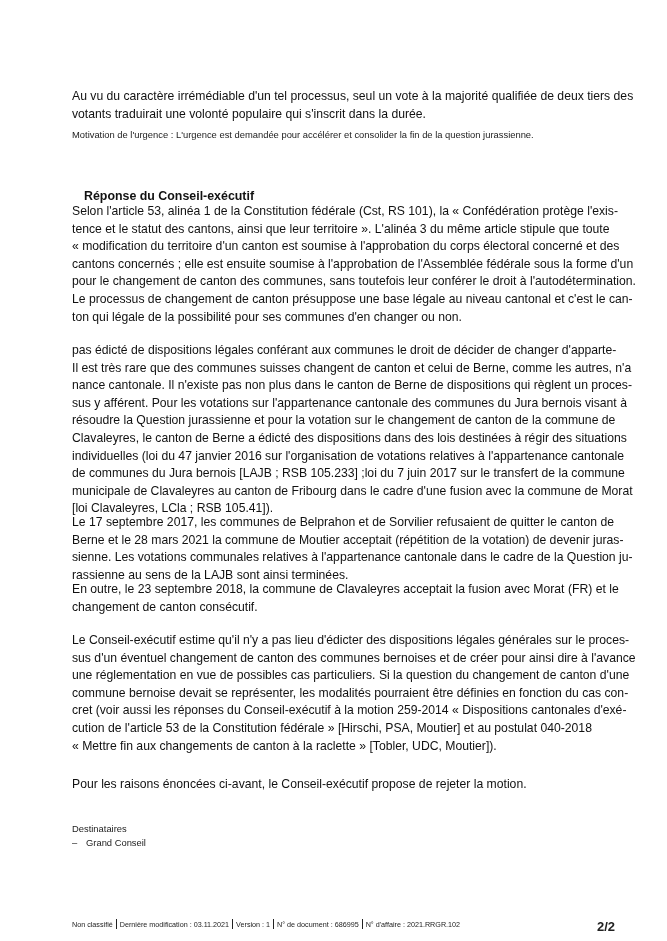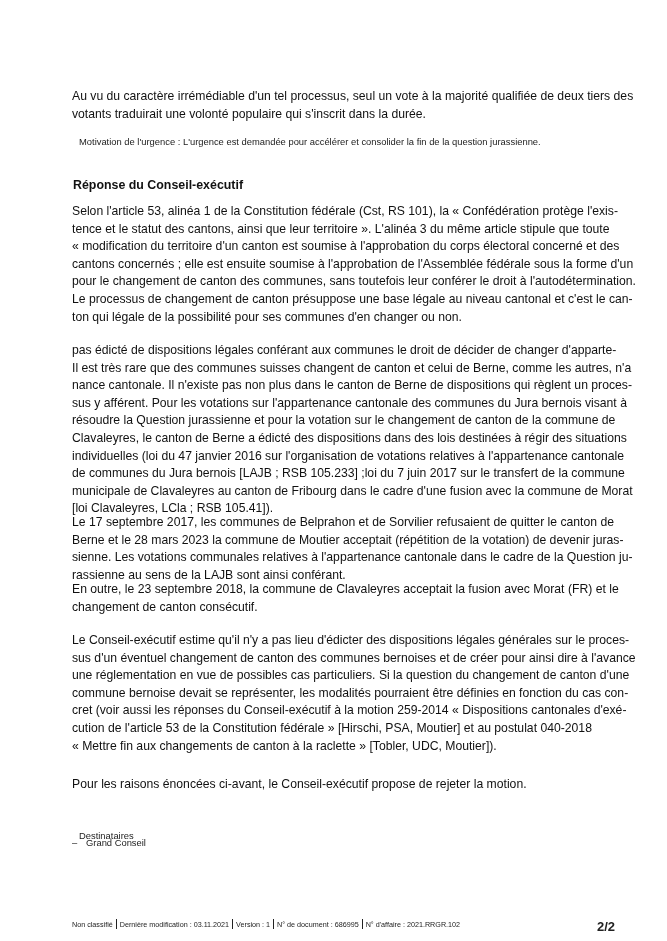--- a/index.html
+++ b/index.html
@@ -1,22 +1,22 @@
 <!DOCTYPE html>
 <html><head>
 <meta charset="utf-8">
 <style>
   html, body { margin: 0; padding: 0; background: #ffffff; }
   body { width: 667px; height: 941px; position: relative; overflow: hidden;
          font-family: "Liberation Sans", sans-serif; color: #111; }
   .page { position: absolute; left: 0; top: 0; width: 667px; height: 941px; }
   .p { position: absolute; left: 72px; width: 545px; font-size: 12.2px; line-height: 17.6px; margin: 0; }
   .p .ln { display: block; white-space: nowrap; }
-  .small { position: absolute; left: 72px; font-size: 9.4px; line-height: 12px; color: #222; white-space: nowrap; margin: 7px; }
-  .heading { position: absolute; left: 72px; font-size: 12.4px; font-weight: bold; margin: 1px; white-space: nowrap; }
+  .small { position: absolute; left: 72px; font-size: 9.4px; line-height: 12px; color: #222; white-space: nowrap; margin: 0; }
+  .heading { position: absolute; left: 72px; font-size: 12.4px; font-weight: bold; margin: 12px; white-space: nowrap; }
   .footer { position: absolute; left: 72px; top: 919px; font-size: 7.2px; color: #222; white-space: nowrap; }
   .footer .sep { display: inline-block; width: 1px; height: 10px; background: #222; vertical-align: -2px; margin: 0 3px; }
   .pagenum { position: absolute; right: 52px; top: 919px; font-size: 13px; font-weight: bold; color: #222; }
   .dash-item { position: absolute; left: 72px; top: 837px; font-size: 9.4px; color: #222; white-space: nowrap; }
   .dash-item .dash { display: inline-block; width: 14px; }
 </style>
 </head>
 <body>
 
 <div class="page">
@@ -48,23 +48,23 @@
     <span class="ln">résoudre la Question jurassienne et pour la votation sur le changement de canton de la commune de</span>
     <span class="ln">Clavaleyres, le canton de Berne a édicté des dispositions dans des lois destinées à régir des situations</span>
     <span class="ln">individuelles (loi du 47 janvier 2016 sur l'organisation de votations relatives à l'appartenance cantonale</span>
     <span class="ln">de communes du Jura bernois [LAJB ; RSB 105.233] ;loi du 7 juin 2017 sur le transfert de la commune</span>
     <span class="ln">municipale de Clavaleyres au canton de Fribourg dans le cadre d'une fusion avec la commune de Morat</span>
     <span class="ln">[loi Clavaleyres, LCla ; RSB 105.41]).</span>
   </p>
 
   <p class="p" style="top:514px;">
     <span class="ln">Le 17 septembre 2017, les communes de Belprahon et de Sorvilier refusaient de quitter le canton de</span>
-    <span class="ln">Berne et le 28 mars 2023 la commune de Moutier acceptait (répétition de la votation) de devenir juras-</span>
+    <span class="ln">Berne et le 28 mars 2021 la commune de Moutier acceptait (répétition de la votation) de devenir juras-</span>
     <span class="ln">sienne. Les votations communales relatives à l'appartenance cantonale dans le cadre de la Question ju-</span>
-    <span class="ln">rassienne au sens de la LAJB sont ainsi conférant.</span>
+    <span class="ln">rassienne au sens de la LAJB sont ainsi terminées.</span>
   </p>
 
   <p class="p" style="top:581px;">
     <span class="ln">En outre, le 23 septembre 2018, la commune de Clavaleyres acceptait la fusion avec Morat (FR) et le</span>
     <span class="ln">changement de canton consécutif.</span>
   </p>
 
   <p class="p" style="top:632px;">
     <span class="ln">Le Conseil-exécutif estime qu'il n'y a pas lieu d'édicter des dispositions légales générales sur le proces-</span>
     <span class="ln">sus d'un éventuel changement de canton des communes bernoises et de créer pour ainsi dire à l'avance</span>

